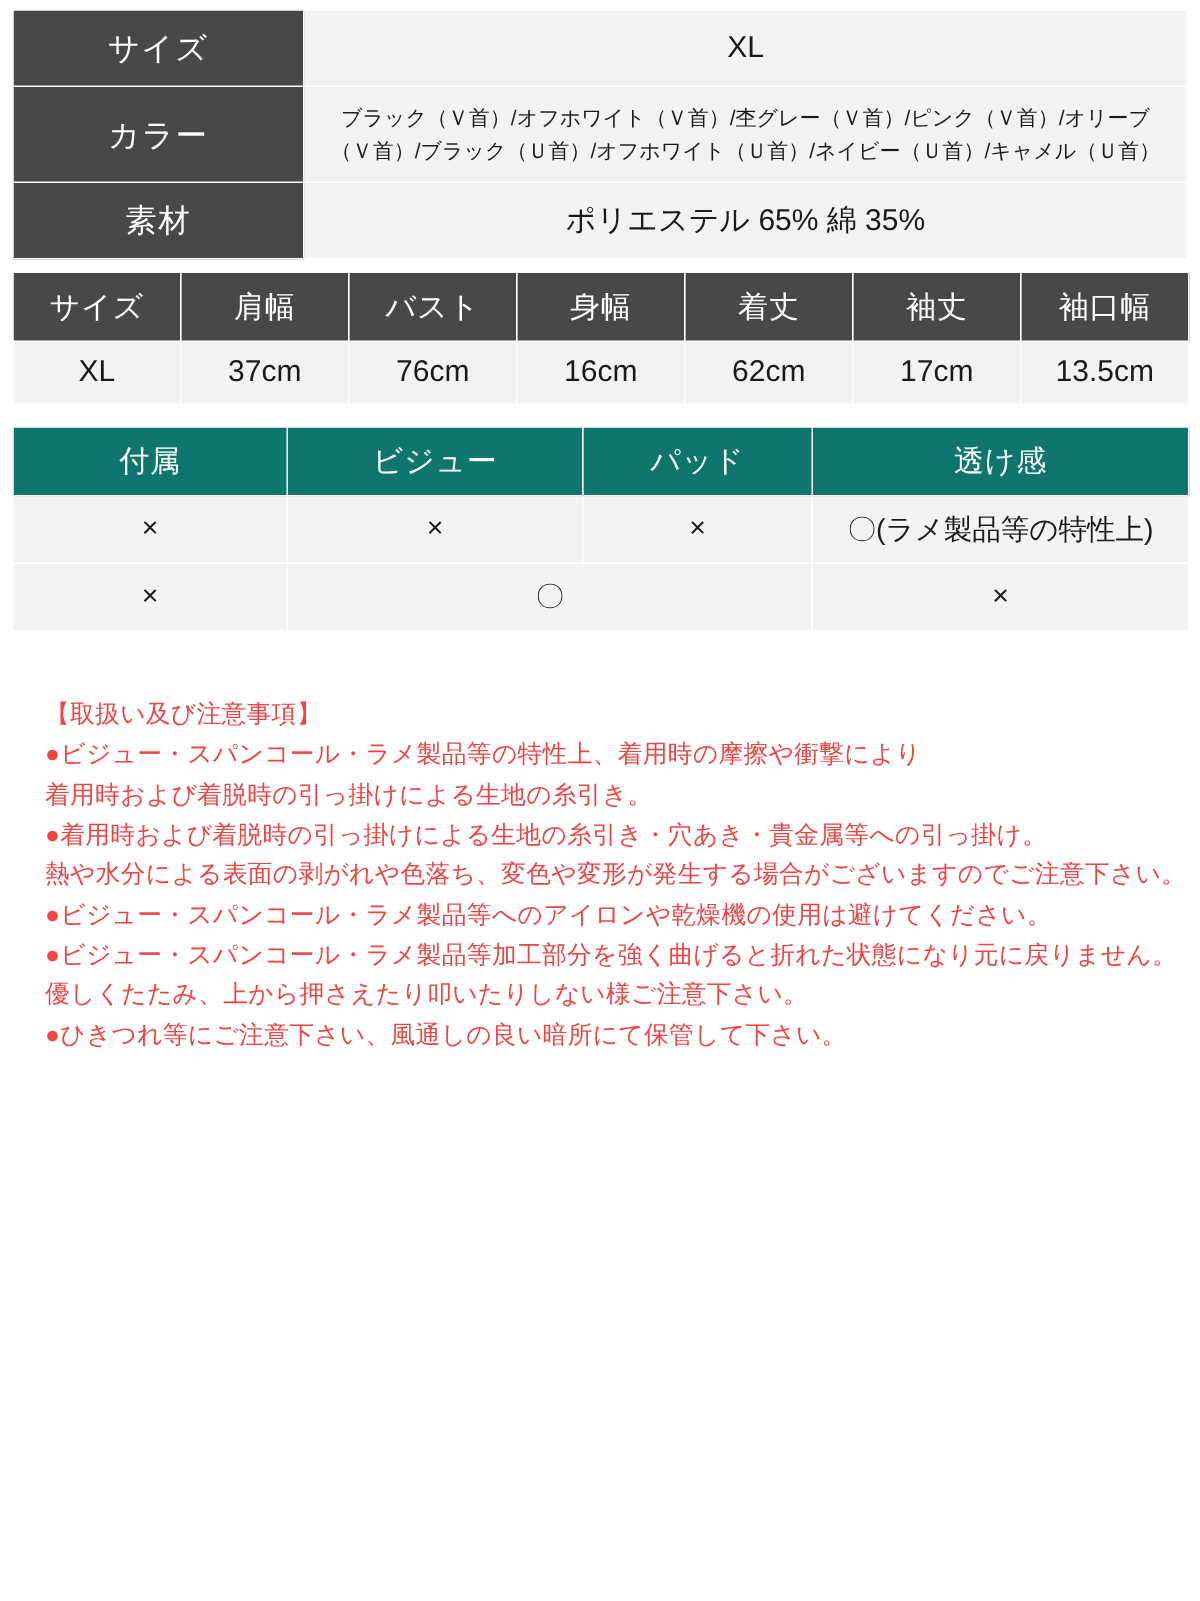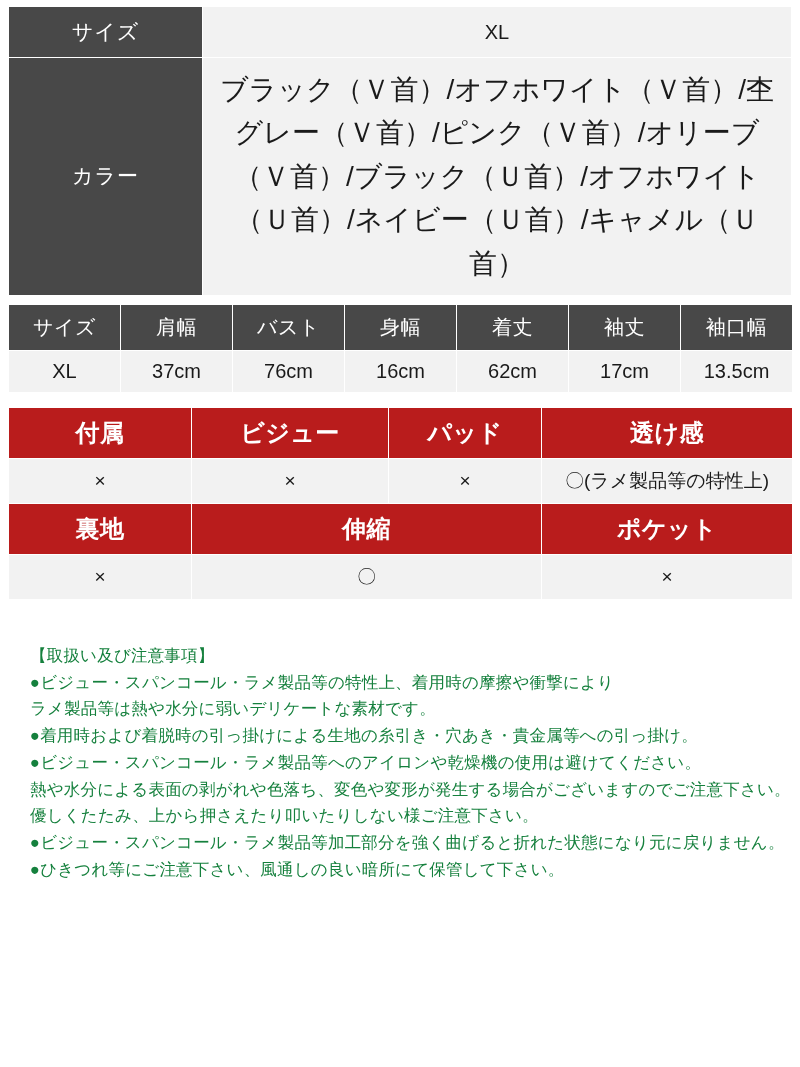--- a/index.html
+++ b/index.html
@@ -47,21 +47,21 @@
   }
   .spec-table td.val {
     background: #f2f2f2;
     color: #1a1a1a;
     font-size: 20px;
     padding: 10px 14px;
     line-height: 1.5;
   }
   .spec-table td.val.multi {
     text-align: center;
-    font-size: 28px;
+    font-size: 14px;
     line-height: 1.55;
   }
 
   
   .meas-table {
     margin-top: 8px;
   }
   .meas-table th {
     background: #484848;
     color: #ffffff;
@@ -79,65 +79,69 @@
     border: 1px solid #ffffff;
     padding: 9px 2px;
     text-align: center;
   }
 
   
   .feat-table {
     margin-top: 14px;
   }
   .feat-table th {
-    background: #b91c1c;
+    background: #0f766e;
     color: #ffffff;
-    font-size: 24px;
-    font-weight: bold;
+    font-size: 20px;
+    font-weight: normal;
     border: 1px solid #ffffff;
     padding: 9px 2px;
     text-align: center;
     letter-spacing: 0.5px;
   }
   .feat-table td {
     background: #f2f2f2;
     color: #1a1a1a;
     font-size: 19px;
     border: 1px solid #ffffff;
     padding: 9px 2px;
     text-align: center;
   }
 
   
   .notes {
     margin-top: 42px;
     padding-left: 22px;
     font-size: 16.5px;
     line-height: 1.62;
-    color: #15803d;
+    color: #ef4444;
     letter-spacing: 0.2px;
   }
   .notes .line {
     white-space: pre;
   }
 </style>
 </head>
 <body>
 
 <div class="page">
 
   <table class="spec-table">
     <tbody>
       <tr>
         <td class="head">サイズ</td>
         <td class="val">XL</td>
       </tr>
       <tr>
         <td class="head">カラー</td>
         <td class="val multi">ブラック（Ｖ首）/オフホワイト（Ｖ首）/杢グレー（Ｖ首）/ピンク（Ｖ首）/オリーブ（Ｖ首）/ブラック（Ｕ首）/オフホワイト（Ｕ首）/ネイビー（Ｕ首）/キャメル（Ｕ首）</td>
+      </tr>
+      <tr>
+        <td class="head">素材</td>
+        <td class="val">ポリエステル 65% 綿 35%</td>
       </tr>
     </tbody>
   </table>
 
   <table class="meas-table">
     <colgroup>
       <col style="width:112px">
       <col style="width:112px">
       <col style="width:112px">
       <col style="width:112px">
@@ -183,37 +187,32 @@
         <th>パッド</th>
         <th>透け感</th>
       </tr>
       <tr>
         <td>×</td>
         <td>×</td>
         <td>×</td>
         <td>〇(ラメ製品等の特性上)</td>
       </tr>
       <tr>
-        <th>裏地</th>
-        <th colspan="2">伸縮</th>
-        <th>ポケット</th>
-      </tr>
-      <tr>
         <td>×</td>
         <td colspan="2">〇</td>
         <td>×</td>
       </tr>
     </tbody>
   </table>
 
   <div class="notes">
     <div class="line">【取扱い及び注意事項】</div>
     <div class="line">●ビジュー・スパンコール・ラメ製品等の特性上、着用時の摩擦や衝撃により</div>
-    <div class="line">ラメ製品等は熱や水分に弱いデリケートな素材です。</div>
+    <div class="line">着用時および着脱時の引っ掛けによる生地の糸引き。</div>
     <div class="line">●着用時および着脱時の引っ掛けによる生地の糸引き・穴あき・貴金属等への引っ掛け。</div>
+    <div class="line">熱や水分による表面の剥がれや色落ち、変色や変形が発生する場合がございますのでご注意下さい。</div>
     <div class="line">●ビジュー・スパンコール・ラメ製品等へのアイロンや乾燥機の使用は避けてください。</div>
-    <div class="line">熱や水分による表面の剥がれや色落ち、変色や変形が発生する場合がございますのでご注意下さい。</div>
+    <div class="line">●ビジュー・スパンコール・ラメ製品等加工部分を強く曲げると折れた状態になり元に戻りません。</div>
     <div class="line">優しくたたみ、上から押さえたり叩いたりしない様ご注意下さい。</div>
-    <div class="line">●ビジュー・スパンコール・ラメ製品等加工部分を強く曲げると折れた状態になり元に戻りません。</div>
     <div class="line">●ひきつれ等にご注意下さい、風通しの良い暗所にて保管して下さい。</div>
   </div>
 
 </div>
 
 </body></html>

